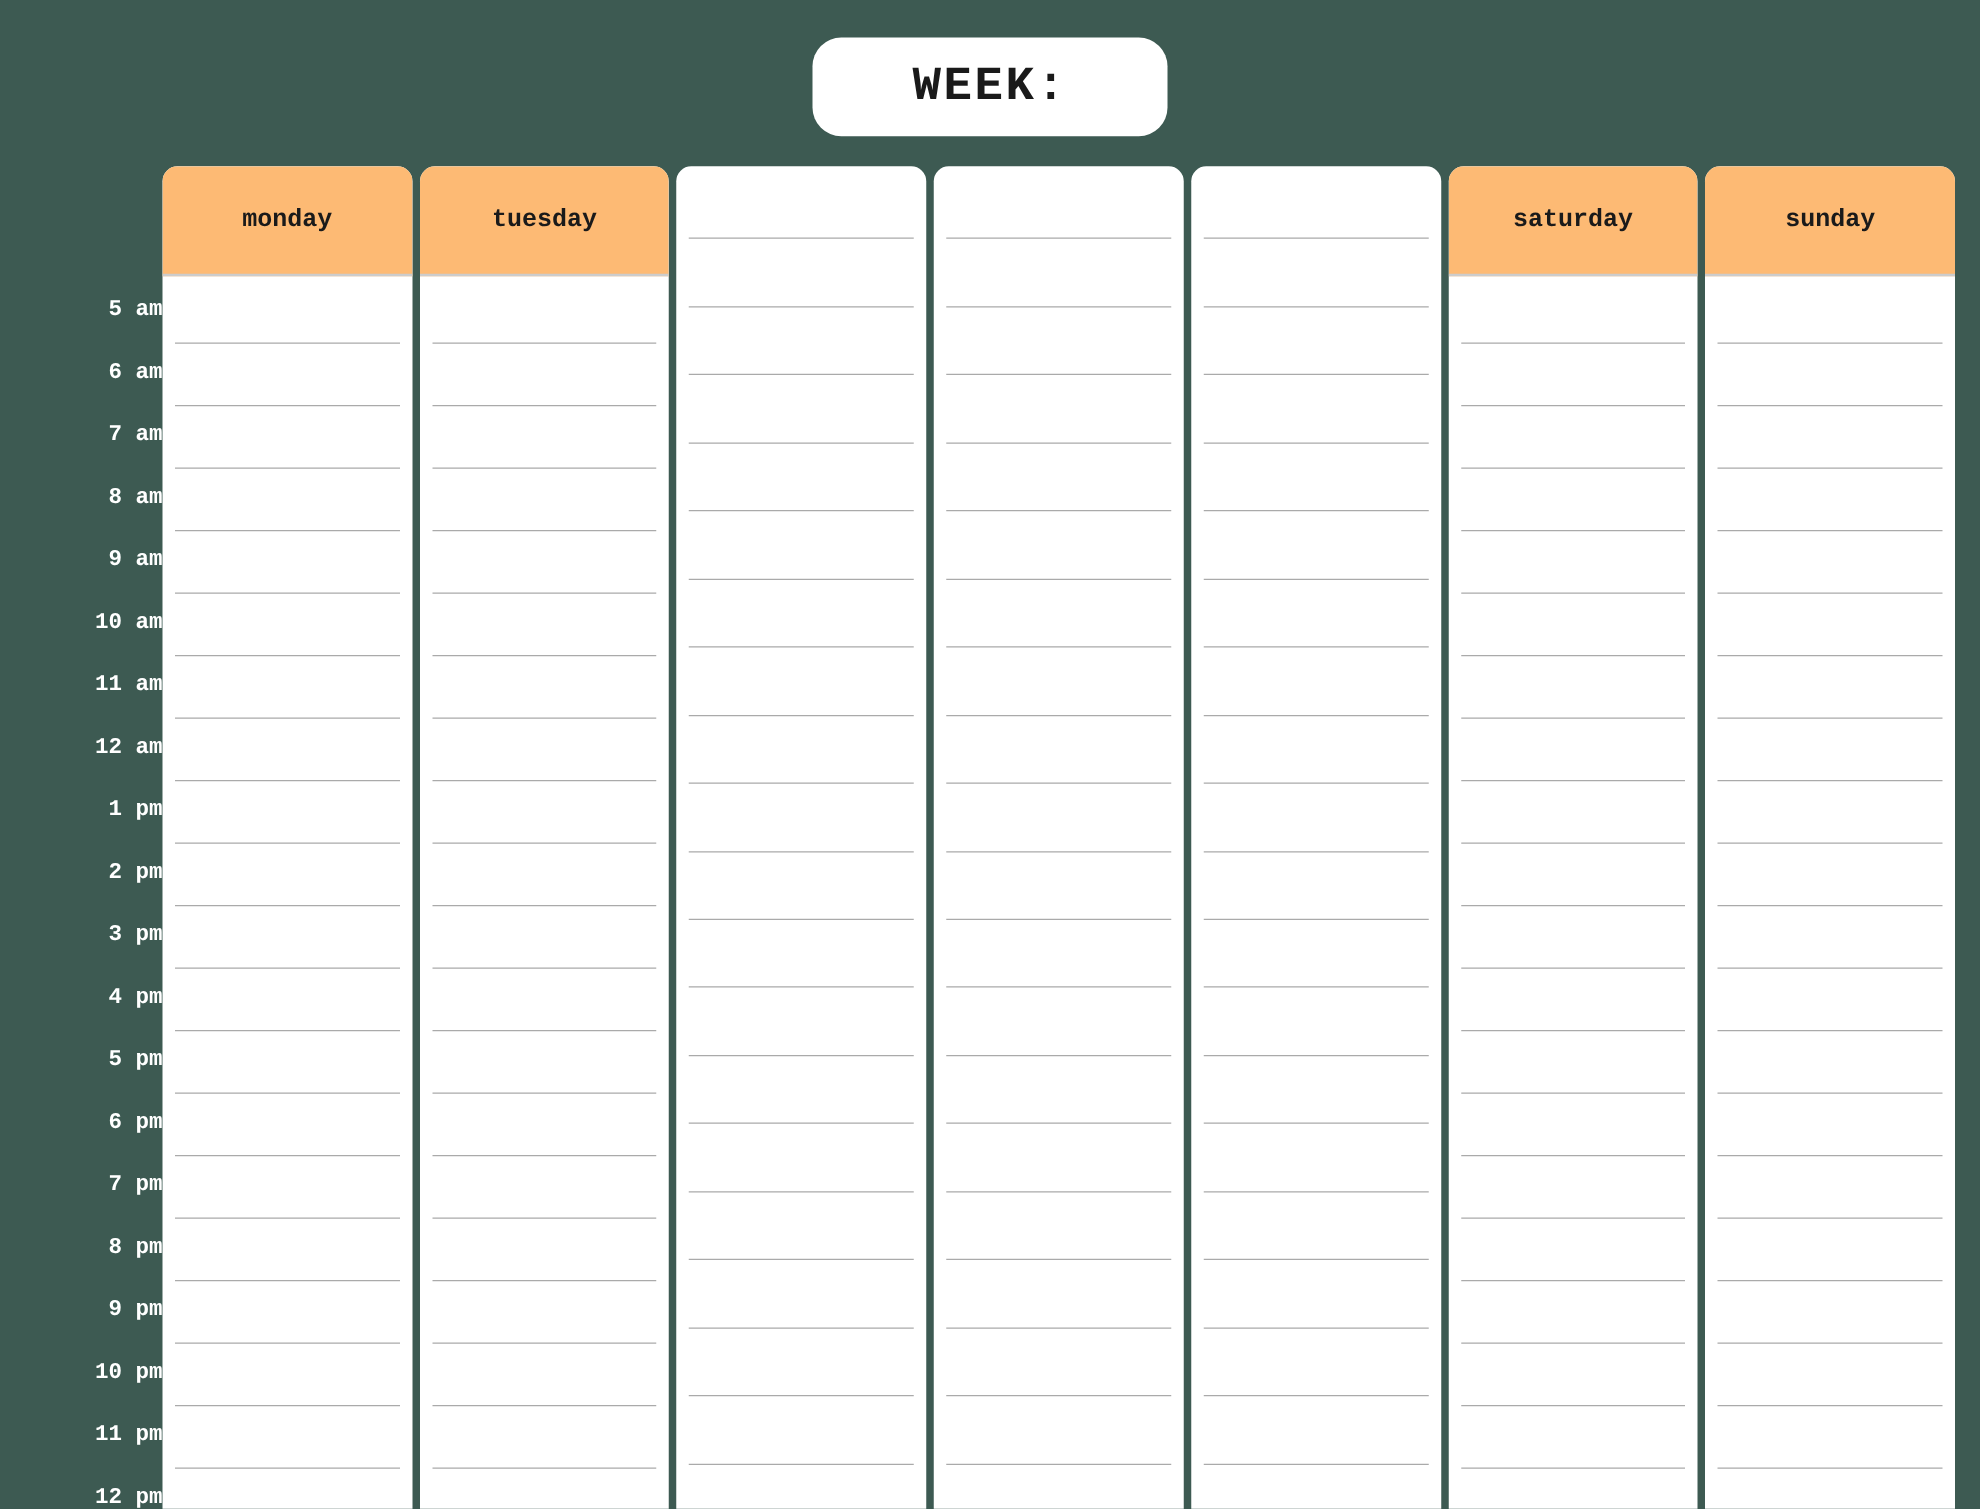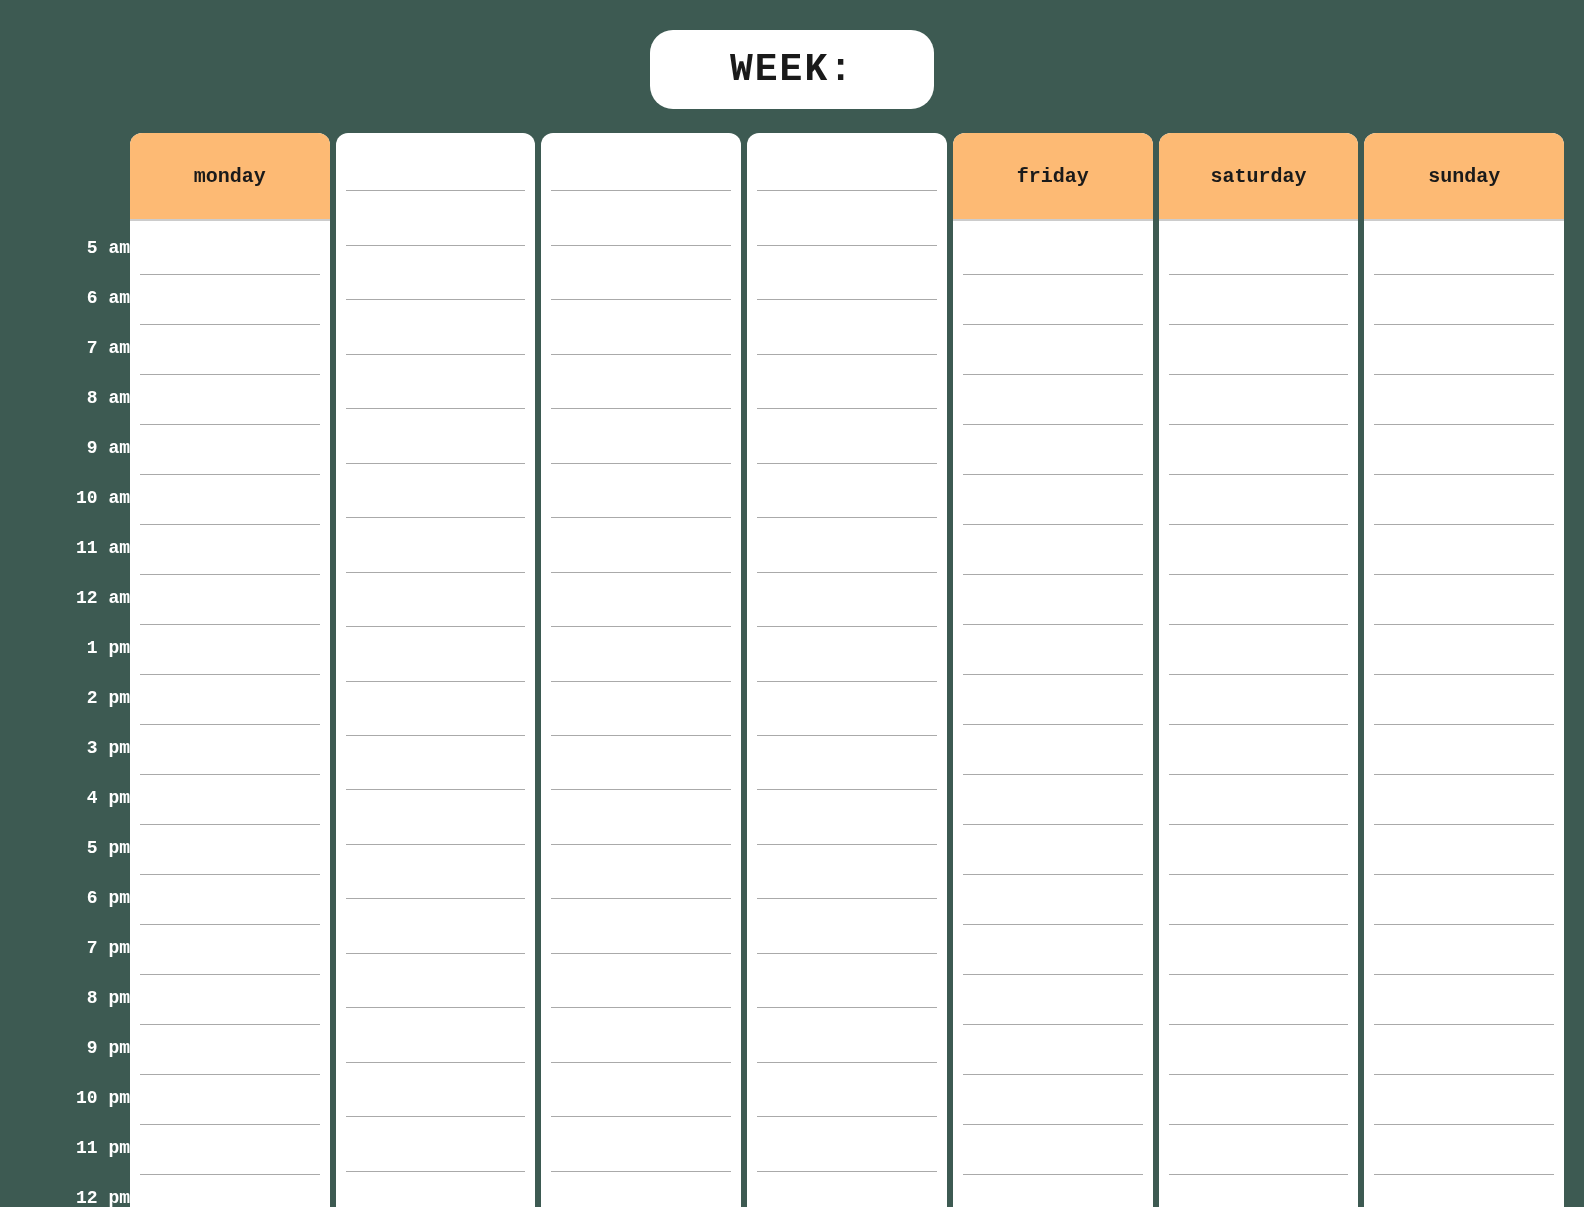--- a/index.html
+++ b/index.html
@@ -160,95 +160,95 @@
           <div class="time-slot"></div>
           <div class="time-slot"></div>
           <div class="time-slot"></div>
           <div class="time-slot"></div>
           <div class="time-slot"></div>
           <div class="time-slot"></div>
           <div class="time-slot"></div>
         </div>
       </div>
       <div class="day-column">
-        <div class="day-body">
-          <div class="time-slot"></div>
-          <div class="time-slot"></div>
-          <div class="time-slot"></div>
-          <div class="time-slot"></div>
-          <div class="time-slot"></div>
-          <div class="time-slot"></div>
-          <div class="time-slot"></div>
-          <div class="time-slot"></div>
-          <div class="time-slot"></div>
-          <div class="time-slot"></div>
-          <div class="time-slot"></div>
-          <div class="time-slot"></div>
-          <div class="time-slot"></div>
-          <div class="time-slot"></div>
-          <div class="time-slot"></div>
-          <div class="time-slot"></div>
-          <div class="time-slot"></div>
-          <div class="time-slot"></div>
-          <div class="time-slot"></div>
-          <div class="time-slot"></div>
-        </div>
-      </div>
-      <div class="day-column">
-        <div class="day-body">
-          <div class="time-slot"></div>
-          <div class="time-slot"></div>
-          <div class="time-slot"></div>
-          <div class="time-slot"></div>
-          <div class="time-slot"></div>
-          <div class="time-slot"></div>
-          <div class="time-slot"></div>
-          <div class="time-slot"></div>
-          <div class="time-slot"></div>
-          <div class="time-slot"></div>
-          <div class="time-slot"></div>
-          <div class="time-slot"></div>
-          <div class="time-slot"></div>
-          <div class="time-slot"></div>
-          <div class="time-slot"></div>
-          <div class="time-slot"></div>
-          <div class="time-slot"></div>
-          <div class="time-slot"></div>
-          <div class="time-slot"></div>
-          <div class="time-slot"></div>
-        </div>
-      </div>
-      <div class="day-column">
-        <div class="day-body">
-          <div class="time-slot"></div>
-          <div class="time-slot"></div>
-          <div class="time-slot"></div>
-          <div class="time-slot"></div>
-          <div class="time-slot"></div>
-          <div class="time-slot"></div>
-          <div class="time-slot"></div>
-          <div class="time-slot"></div>
-          <div class="time-slot"></div>
-          <div class="time-slot"></div>
-          <div class="time-slot"></div>
-          <div class="time-slot"></div>
-          <div class="time-slot"></div>
-          <div class="time-slot"></div>
-          <div class="time-slot"></div>
-          <div class="time-slot"></div>
-          <div class="time-slot"></div>
-          <div class="time-slot"></div>
-          <div class="time-slot"></div>
-          <div class="time-slot"></div>
-        </div>
-      </div>
-      <div class="day-column">
         <div class="day-header">
-          <span class="day-header-text">friday</span>
-        </div>
+          <span class="day-header-text">tuesday</span>
+        </div>
+        <div class="day-body">
+          <div class="time-slot"></div>
+          <div class="time-slot"></div>
+          <div class="time-slot"></div>
+          <div class="time-slot"></div>
+          <div class="time-slot"></div>
+          <div class="time-slot"></div>
+          <div class="time-slot"></div>
+          <div class="time-slot"></div>
+          <div class="time-slot"></div>
+          <div class="time-slot"></div>
+          <div class="time-slot"></div>
+          <div class="time-slot"></div>
+          <div class="time-slot"></div>
+          <div class="time-slot"></div>
+          <div class="time-slot"></div>
+          <div class="time-slot"></div>
+          <div class="time-slot"></div>
+          <div class="time-slot"></div>
+          <div class="time-slot"></div>
+          <div class="time-slot"></div>
+        </div>
+      </div>
+      <div class="day-column">
+        <div class="day-body">
+          <div class="time-slot"></div>
+          <div class="time-slot"></div>
+          <div class="time-slot"></div>
+          <div class="time-slot"></div>
+          <div class="time-slot"></div>
+          <div class="time-slot"></div>
+          <div class="time-slot"></div>
+          <div class="time-slot"></div>
+          <div class="time-slot"></div>
+          <div class="time-slot"></div>
+          <div class="time-slot"></div>
+          <div class="time-slot"></div>
+          <div class="time-slot"></div>
+          <div class="time-slot"></div>
+          <div class="time-slot"></div>
+          <div class="time-slot"></div>
+          <div class="time-slot"></div>
+          <div class="time-slot"></div>
+          <div class="time-slot"></div>
+          <div class="time-slot"></div>
+        </div>
+      </div>
+      <div class="day-column">
+        <div class="day-body">
+          <div class="time-slot"></div>
+          <div class="time-slot"></div>
+          <div class="time-slot"></div>
+          <div class="time-slot"></div>
+          <div class="time-slot"></div>
+          <div class="time-slot"></div>
+          <div class="time-slot"></div>
+          <div class="time-slot"></div>
+          <div class="time-slot"></div>
+          <div class="time-slot"></div>
+          <div class="time-slot"></div>
+          <div class="time-slot"></div>
+          <div class="time-slot"></div>
+          <div class="time-slot"></div>
+          <div class="time-slot"></div>
+          <div class="time-slot"></div>
+          <div class="time-slot"></div>
+          <div class="time-slot"></div>
+          <div class="time-slot"></div>
+          <div class="time-slot"></div>
+        </div>
+      </div>
+      <div class="day-column">
         <div class="day-body">
           <div class="time-slot"></div>
           <div class="time-slot"></div>
           <div class="time-slot"></div>
           <div class="time-slot"></div>
           <div class="time-slot"></div>
           <div class="time-slot"></div>
           <div class="time-slot"></div>
           <div class="time-slot"></div>
           <div class="time-slot"></div>

